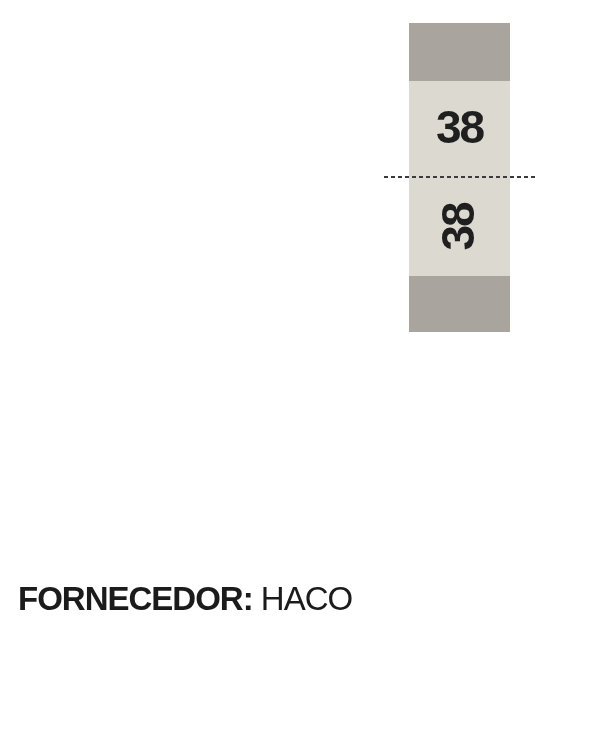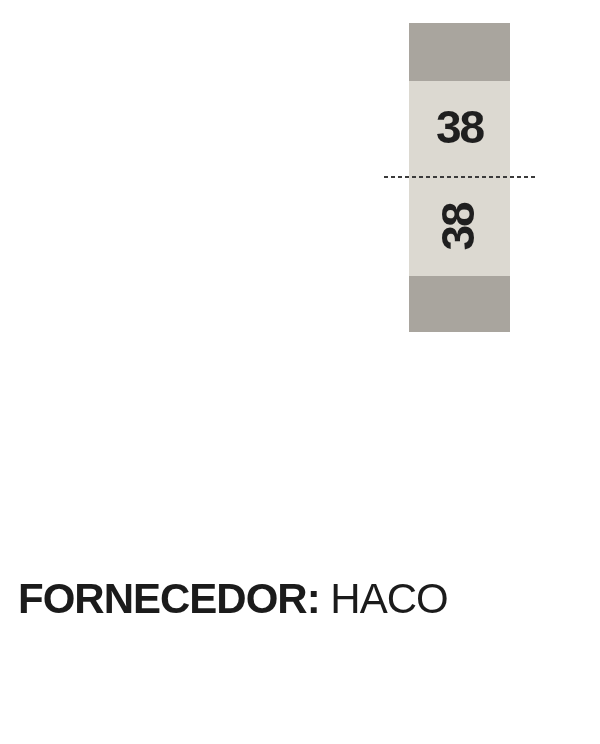--- a/index.html
+++ b/index.html
@@ -65,21 +65,21 @@
     background: repeating-linear-gradient(90deg, #3b3b3b 0 4px, transparent 4px 7px);
   }
 
   
   .info {
     position: absolute;
     left: 18px;
     top: 570px;
   }
   .info .row {
-    font-size: 42px;
+    font-size: 33px;
     line-height: 58px;
     color: #1b1b1b;
     letter-spacing: -1px;
     white-space: nowrap;
   }
   .info .lbl { font-weight: 700; }
   .info .val { font-weight: 400; }
 </style>
 </head>
 <body>

